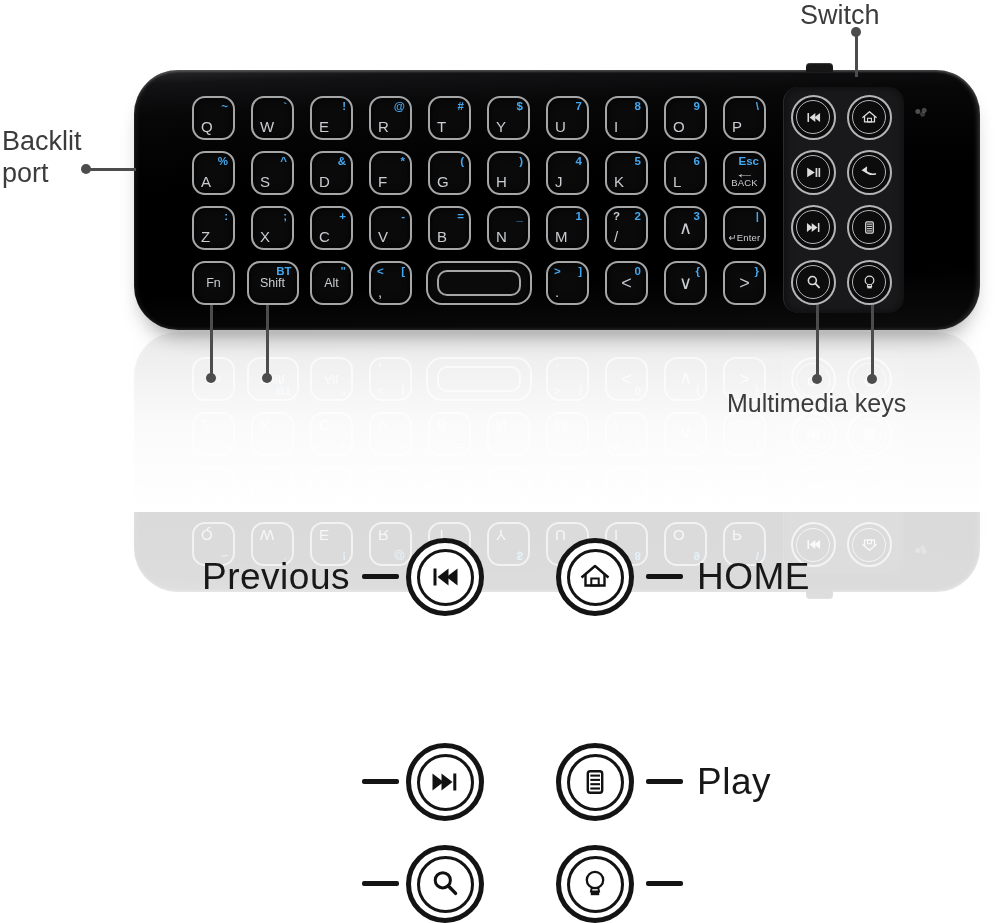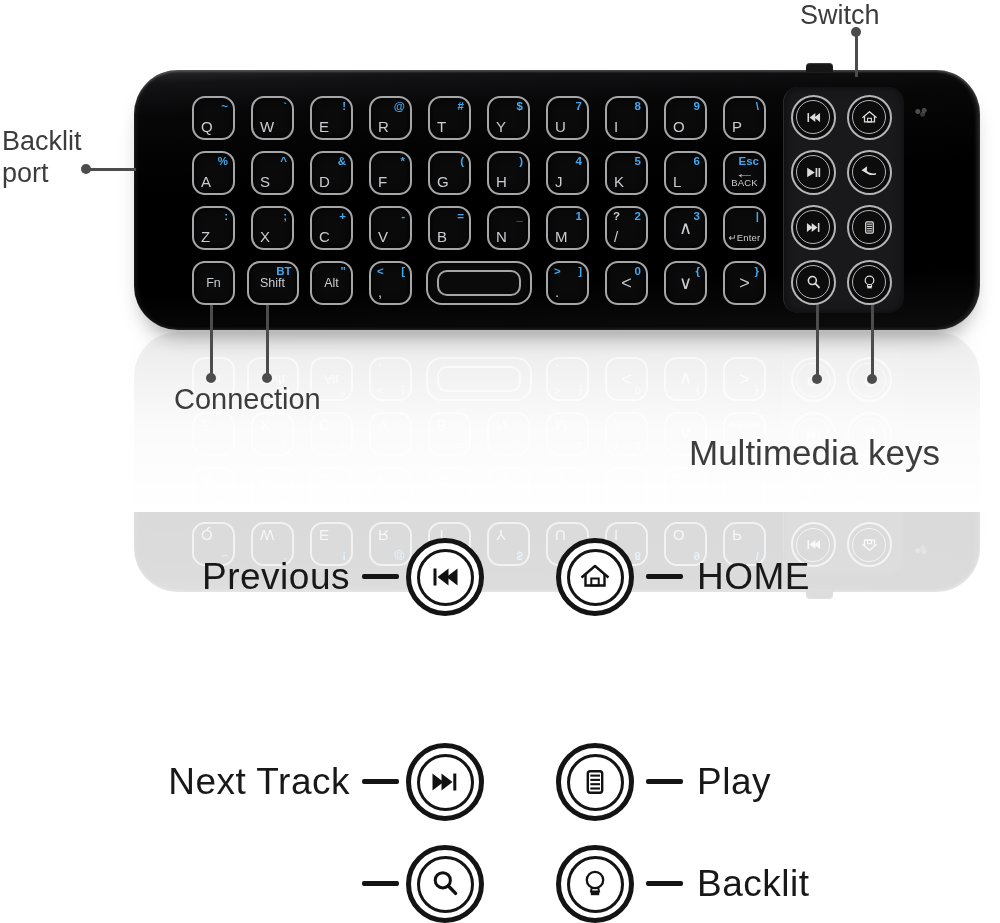--- a/index.html
+++ b/index.html
@@ -56,21 +56,21 @@
         display:flex;align-items:center;justify-content:center;background:#0c0c0d;}
   .mring{width:34px;height:34px;border:1.4px solid #b4b5b7;border-radius:50%;box-sizing:border-box;
          display:flex;align-items:center;justify-content:center;color:#dddddd;}
   .mring svg{display:block;color:#dddddd;}
 
   
   .anno{position:absolute;color:#3c3c3c;z-index:5;}
   .anno-switch{left:800px;top:0px;font-size:27px;}
   .anno-charging{left:2px;top:126px;width:132px;font-size:27px;line-height:1.18;}
   .anno-connection{left:174px;top:383px;font-size:29px;}
-  .anno-multimedia{left:689px;top:389px;font-size:35px;margin-top:44px;}
+  .anno-multimedia{left:727px;top:389px;font-size:25px;}
   .callout-line{position:absolute;background:#4c4c4c;z-index:5;}
   .callout-dot{position:absolute;width:10px;height:10px;border-radius:50%;background:#4c4c4c;z-index:5;}
 
   
   .legend{position:absolute;left:0;top:0;width:1000px;height:923px;z-index:4;}
   .legend-row{position:absolute;left:0;width:100%;height:80px;}
   .lg-label{position:absolute;top:50%;transform:translateY(-50%);font-size:37px;color:#181818;
             letter-spacing:.5px;white-space:nowrap;}
   .lg-label-left{right:650px;}
   .lg-label-right{left:697px;}
@@ -580,23 +580,20 @@
   <div class="anno anno-charging">
     <span>Backlit port</span>
   </div>
   <div class="callout-dot" style="left:81px;top:164px;"></div>
   <div class="callout-line" style="left:90px;top:168px;width:46px;height:3px;"></div>
 
   <div class="callout-line" style="left:210px;top:305px;width:3px;height:70px;"></div>
   <div class="callout-line" style="left:266px;top:305px;width:3px;height:70px;"></div>
   <div class="callout-dot" style="left:206px;top:373px;"></div>
   <div class="callout-dot" style="left:262px;top:373px;"></div>
-  <div class="anno anno-connection">
-    <span>Connection</span>
-  </div>
 
   <div class="callout-line" style="left:816px;top:305px;width:3px;height:71px;"></div>
   <div class="callout-line" style="left:871px;top:305px;width:3px;height:71px;"></div>
   <div class="callout-dot" style="left:812px;top:374px;"></div>
   <div class="callout-dot" style="left:867px;top:374px;"></div>
   <div class="anno anno-multimedia">
     <span>Multimedia keys</span>
   </div>
 
   <div class="legend">
@@ -618,21 +615,20 @@
               <polyline points="6.5,20.5 20,9 33.5,20.5" fill="none" stroke="currentColor" stroke-width="2.4" stroke-linejoin="round"></polyline>
               <polyline points="10.5,17 10.5,28.5 29.5,28.5 29.5,17" fill="none" stroke="currentColor" stroke-width="2.4"></polyline>
               <rect x="16.3" y="21.5" width="7.4" height="7" fill="none" stroke="currentColor" stroke-width="2"></rect>
             </svg>
           </div>
         </div>
         <div class="lg-dash lg-dash-right"></div>
         <div class="lg-label lg-label-right">HOME</div>
       </div>
       <div class="legend-row" style="top: 742px;">
-        <div class="lg-label lg-label-left">Next Track</div>
         <div class="lg-dash lg-dash-left"></div>
         <div class="lg-icon lg-icon-left">
           <div class="lg-ring">
             <svg viewBox="0 0 40 40" width="40" height="40">
               <polygon points="7.5,11.5 7.5,28.5 18.5,20" fill="currentColor"></polygon>
               <polygon points="16.5,11.5 16.5,28.5 27.5,20" fill="currentColor"></polygon>
               <rect x="28.3" y="11.5" width="3" height="17" fill="currentColor"></rect>
             </svg>
           </div>
         </div>
@@ -665,16 +661,15 @@
         <div class="lg-icon lg-icon-right">
           <div class="lg-ring">
             <svg viewBox="0 0 40 40" width="40" height="40">
               <circle cx="20" cy="16" r="8.2" fill="none" stroke="currentColor" stroke-width="2.3"></circle>
               <path d="M16.8 23.4 L16 27.6 L24 27.6 L23.2 23.4" fill="none" stroke="currentColor" stroke-width="2"></path>
               <rect x="15.8" y="27.6" width="8.4" height="3.6" fill="currentColor"></rect>
             </svg>
           </div>
         </div>
         <div class="lg-dash lg-dash-right"></div>
-        <div class="lg-label lg-label-right">Backlit</div>
       </div>
     </div>
 </div>
 
 </body></html>

